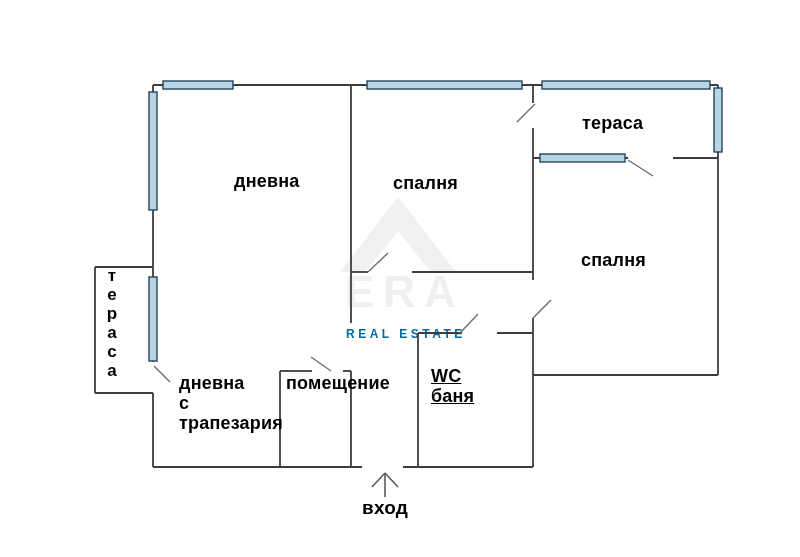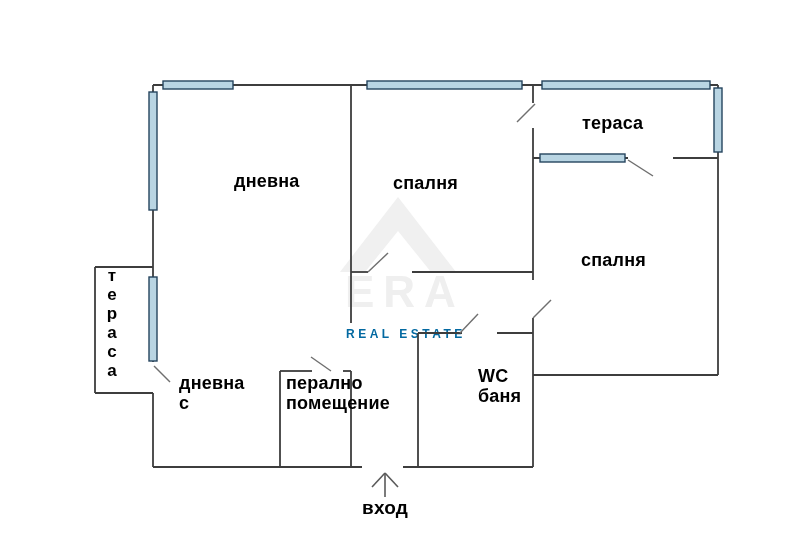--- a/index.html
+++ b/index.html
@@ -119,27 +119,27 @@
 
   <div class="room-label" style="left:582px;top:113px;">тераса</div>
 
   <div class="room-label" style="left:581px;top:250px;">спалня</div>
 
   <div class="vertical-label" style="left:104px;top:266px;">тераса</div>
 
   <div class="room-label multi-line" style="left:179px;top:373px;">
     <div>дневна</div>
     <div>с</div>
+    <div>трапезария</div>
   </div>
 
   <div class="room-label multi-line" style="left:286px;top:373px;">
-    <div>перално</div>
     <div>помещение</div>
   </div>
 
-  <div class="room-label multi-line" style="left:478px;top:366px;">
+  <div class="room-label multi-line" style="left:431px;top:366px;text-decoration:underline;">
     <div>WC</div>
     <div>баня</div>
   </div>
 
   <div class="room-label" id="entrance-label" style="left:362px;top:498px;text-align:center;">вход</div>
 
 </div>
 
 </body></html>

